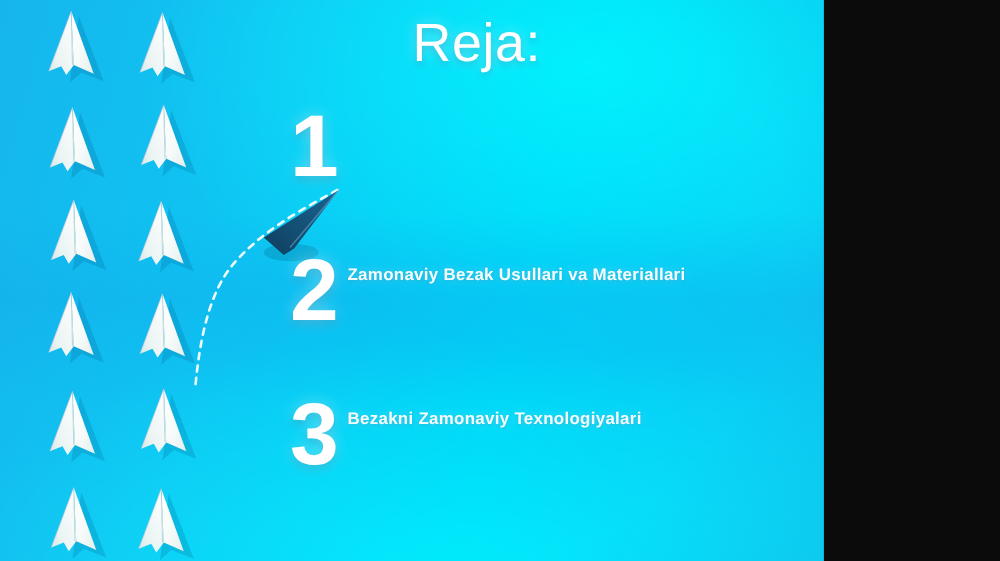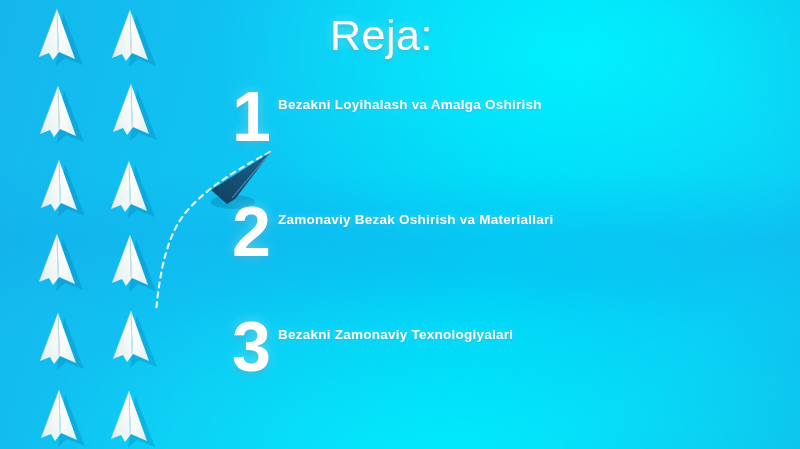--- a/index.html
+++ b/index.html
@@ -2,21 +2,21 @@
 <html><head>
 <meta charset="utf-8">
 <style>
   html, body {
     margin: 0;
     padding: 0;
     background: #0b0b0b;
   }
   #slide {
     position: relative;
-    width: 800px;
+    width: 659px;
     height: 449px;
     overflow: hidden;
     font-family: "Liberation Sans", sans-serif;
     background: #00c6f0;
     text-decoration: underline;
   }
 
   
   .bg-base {
     position: absolute;
@@ -427,26 +427,25 @@
       <path d="M 66 0 L 27 46" stroke="rgba(120,190,225,0.45)" stroke-width="1.2" fill="none"></path>
     </svg>
   </div>
 
   <div class="title">Reja:</div>
 
   <div class="agenda">
 
     <div class="agenda-row">
       <div class="agenda-num">1</div>
-      <div class="agenda-text">Bezakni Loyihalash va Amalga Oshirish</div>
     </div>
 
     <div class="agenda-row">
       <div class="agenda-num">2</div>
-      <div class="agenda-text">Zamonaviy Bezak Oshirish va Materiallari</div>
+      <div class="agenda-text">Zamonaviy Bezak Usullari va Materiallari</div>
     </div>
 
     <div class="agenda-row">
       <div class="agenda-num">3</div>
       <div class="agenda-text">Bezakni Zamonaviy Texnologiyalari</div>
     </div>
 
   </div>
 </div>
 

